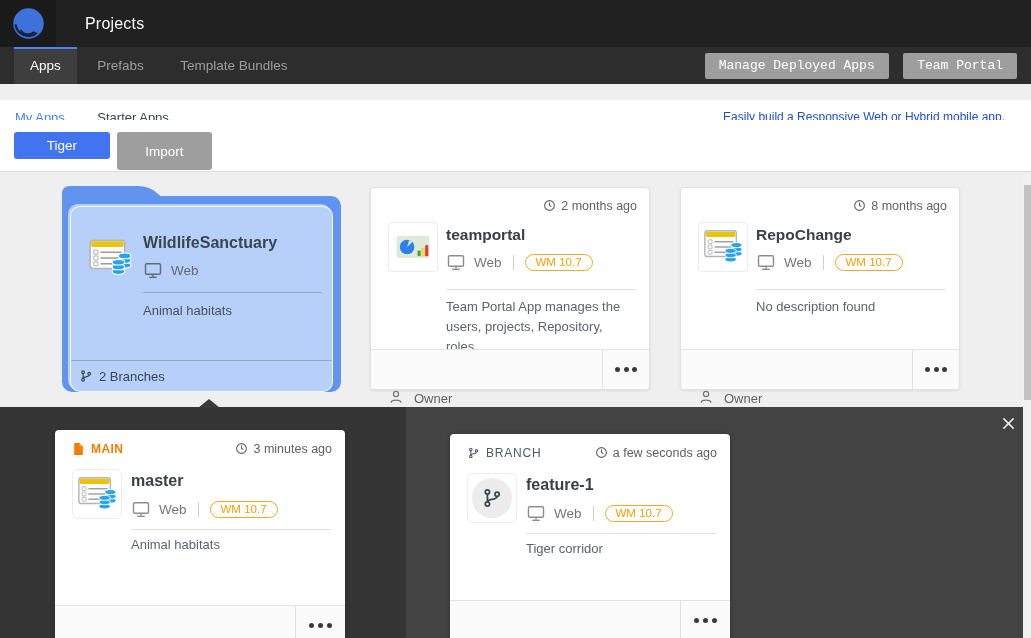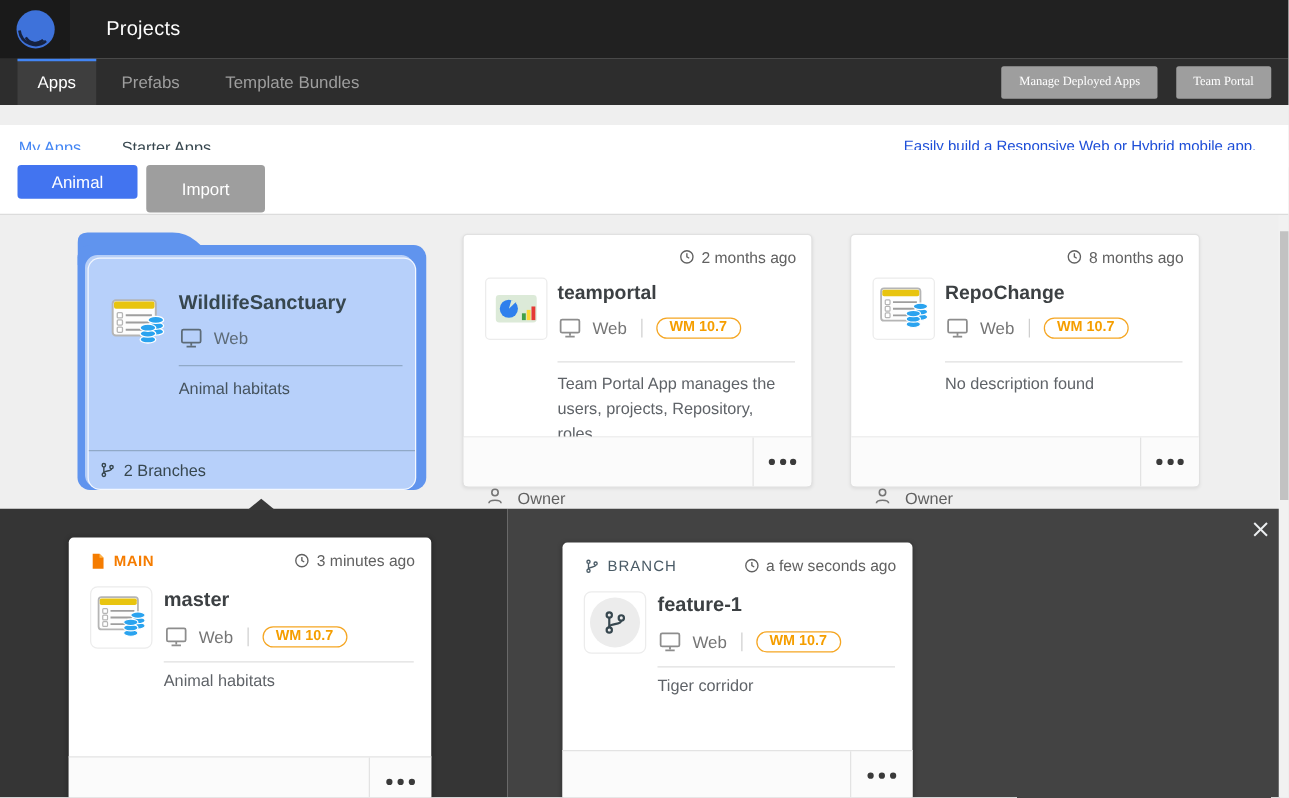--- a/index.html
+++ b/index.html
@@ -16,22 +16,22 @@
                   color:#fdfdfd; font-size:16px; font-weight:500; letter-spacing:.2px; }
 
   
   .tabbar { position:absolute; left:0; top:47px; width:1031px; height:37px; background:#2d2d2d; }
   .tab { position:relative; display:inline-block; height:37px; line-height:34px; padding:0 16px;
          font-size:13.5px; color:#9e9e9e; border-top:2px solid transparent; cursor:pointer; vertical-align:top; }
   .tab.first { margin-left:14px; }
   .tab.active { background:#3e3e3e; border-top-color:#4285f4; color:#fff; }
   .tabbar-actions { position:absolute; right:14px; top:6px; }
   .gray-btn { display:inline-block; height:26px; line-height:26px; padding:0 14px; margin-left:10px;
-              background:#9e9e9e; color:#fff; font-size:10px; border:none; border-radius:2px;
-              font-family:Liberation Serif, serif; cursor:pointer; }
+              background:#9e9e9e; color:#fff; font-size:13px; border:none; border-radius:2px;
+              font-family:Liberation Mono, monospace; cursor:pointer; }
 
   
   .subnav { position:absolute; left:0; top:84px; width:1031px; height:35px; background:#fff;
             border-bottom:1px solid #e2e2e2;margin-top:16px; }
   .subnav-item { display:inline-block; height:35px; line-height:35px; font-size:13px; cursor:pointer; }
   .subnav-item.active { color:#4285f4; margin-left:15px; }
   .subnav-item.plain { color:#37474f; margin-left:28px; }
   .tagline { position:absolute; right:26px; top:0; height:18px; line-height:35px;
              font-size:12px; color:#1d4ed8; }
 
@@ -68,21 +68,21 @@
   .pcard.c2 { left:680px; top:187px; }
   .time-row { position:absolute; top:11px; right:12px; display:flex; align-items:flex-start; }
   .time-row span { font-size:12.5px; color:#616161; margin-left:5px; }
   .app-icon-box { position:absolute; left:17px; top:34px; width:50px; height:50px;
                   border:1px solid #ececec; border-radius:4px; background:#fff;
                   display:flex; align-items:center; justify-content:center; }
   .pc-title { position:absolute; left:75px; top:38px; font-size:15.5px; font-weight:700; color:#3c4043; }
   .meta-row { position:absolute; left:75px; top:64px; display:flex; align-items:center; }
   .meta-row .plat { font-size:13.5px; color:#757575; margin-left:8px; }
   .pipe { width:1px; height:15px; background:#cfcfcf; margin:0 11px; }
-  .wm-badge { font-size:11.5px; font-weight:700; color:#f59e00; border:1.4px solid #f5a623;
+  .wm-badge { font-size:11.5px; font-weight:400; color:#f59e00; border:1.4px solid #f5a623;
               border-radius:10px; padding:1.5px 10px; white-space:nowrap; }
   .pc-divider { position:absolute; left:75px; right:13px; top:101px; border-top:1px solid #e0e0e0; }
   .pc-desc { position:absolute; left:75px; top:109px; width:195px; font-size:13px; color:#5f6368; line-height:20px; }
   .pc-footer { position:absolute; left:0; right:0; bottom:0; height:40px; background:#fbfbfb;
                border-top:1px solid #e3e3e3; border-radius:0 0 4px 4px; }
   .owner { position:absolute; left:16px; top:16px; height:40px; display:flex; align-items:flex-end; }
   .owner span { font-size:13px; color:#616161; margin-left:9px; }
   .menu-box { position:absolute; right:0; top:0; width:47px; height:100%;
               border-left:1px solid #e3e3e3; display:flex; align-items:center; justify-content:center; cursor:pointer; }
   .dots { display:flex; }
@@ -155,21 +155,21 @@
     </div>
   </div>
 
   <div class="subnav">
     <span class="subnav-item active">My Apps</span>
     <span class="subnav-item plain">Starter Apps</span>
     <span class="tagline">Easily build a Responsive Web or Hybrid mobile app.</span>
   </div>
 
   <div class="actionbar">
-    <button class="btn-create">Animal</button>
+    <button class="btn-create">Tiger</button>
     <button class="btn-import">Import</button>
   </div>
 
   <svg class="folder-tab-svg" width="128" height="28" viewBox="0 0 128 28">
     <path d="M0 28 V10 Q0 2 8 2 H76 Q87 2 95 9 L104 17 Q111 23 121 24 L128 28 Z" fill="#6094ee"></path>
   </svg>
   <div class="folder-body"></div>
   <div class="folder-inner">
     <div class="fi-icon">
       <svg width="46" height="46" viewBox="0 0 44 44">

